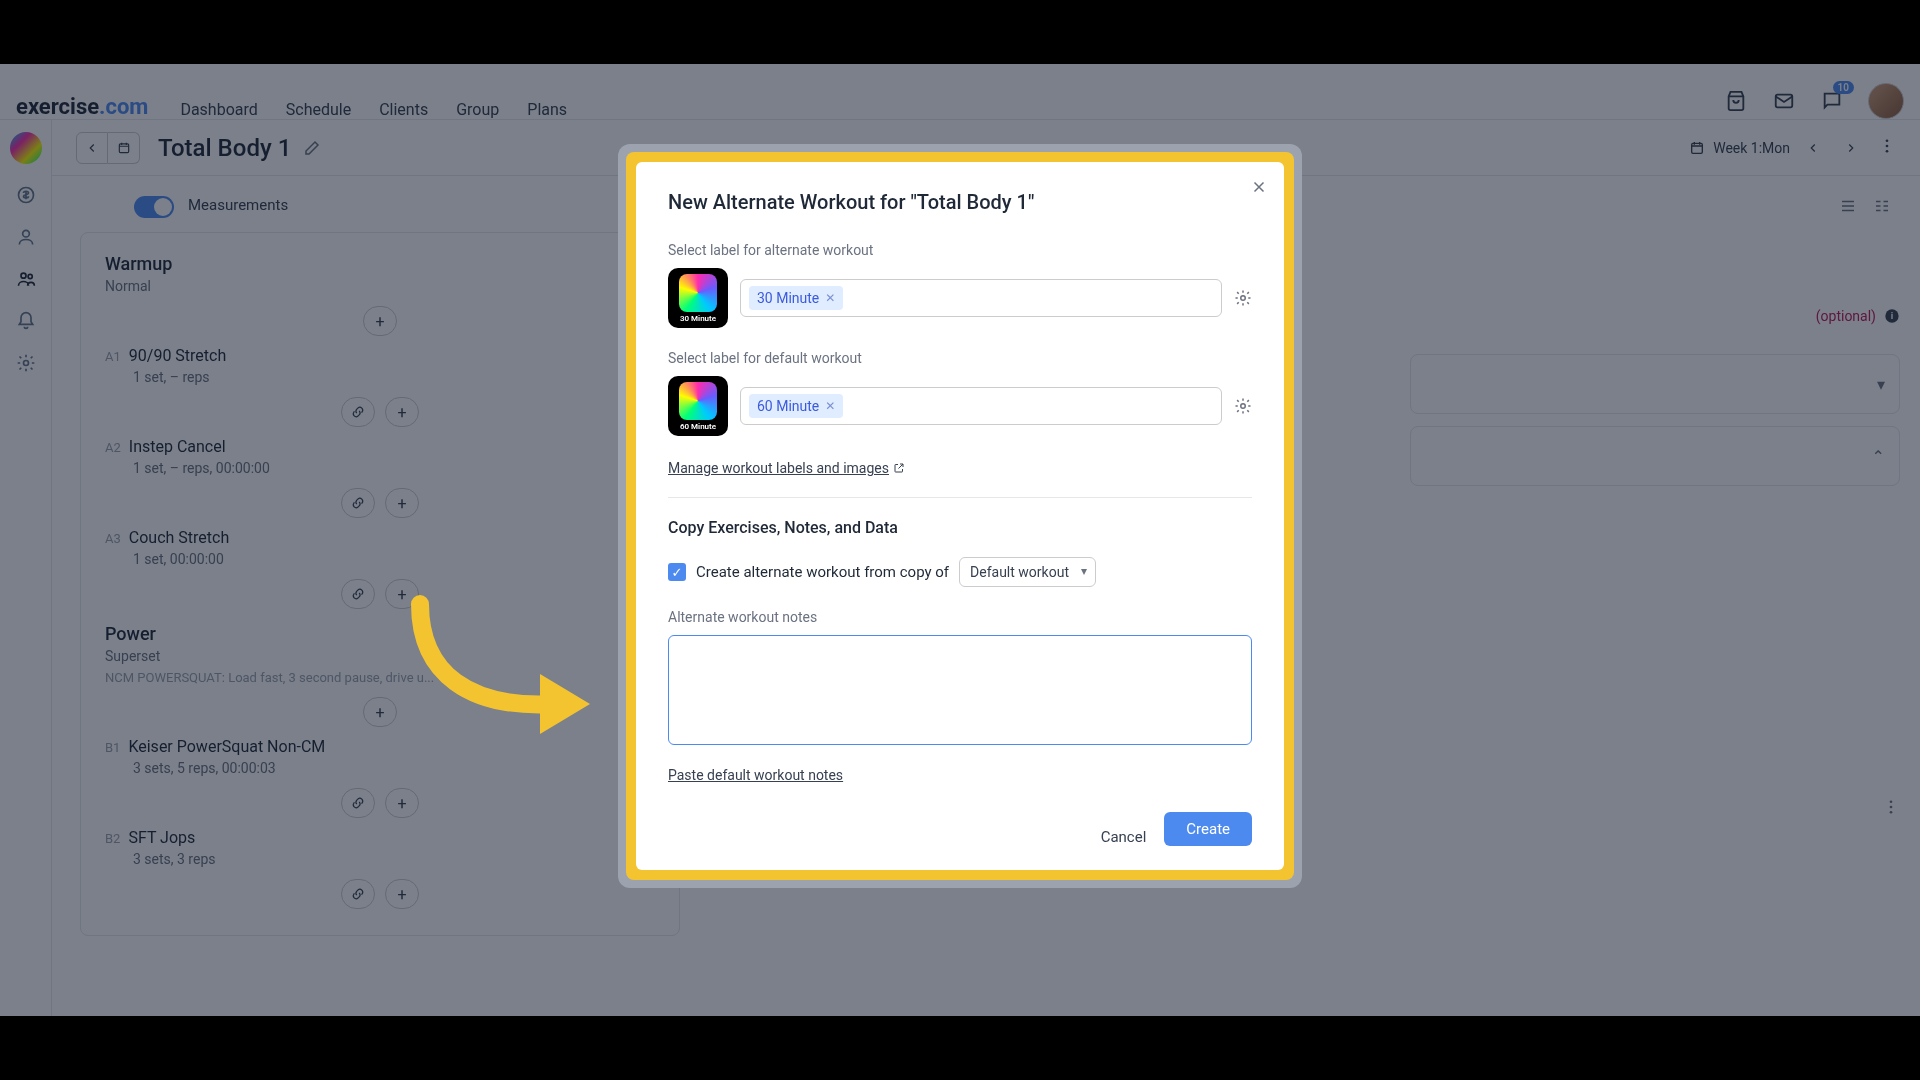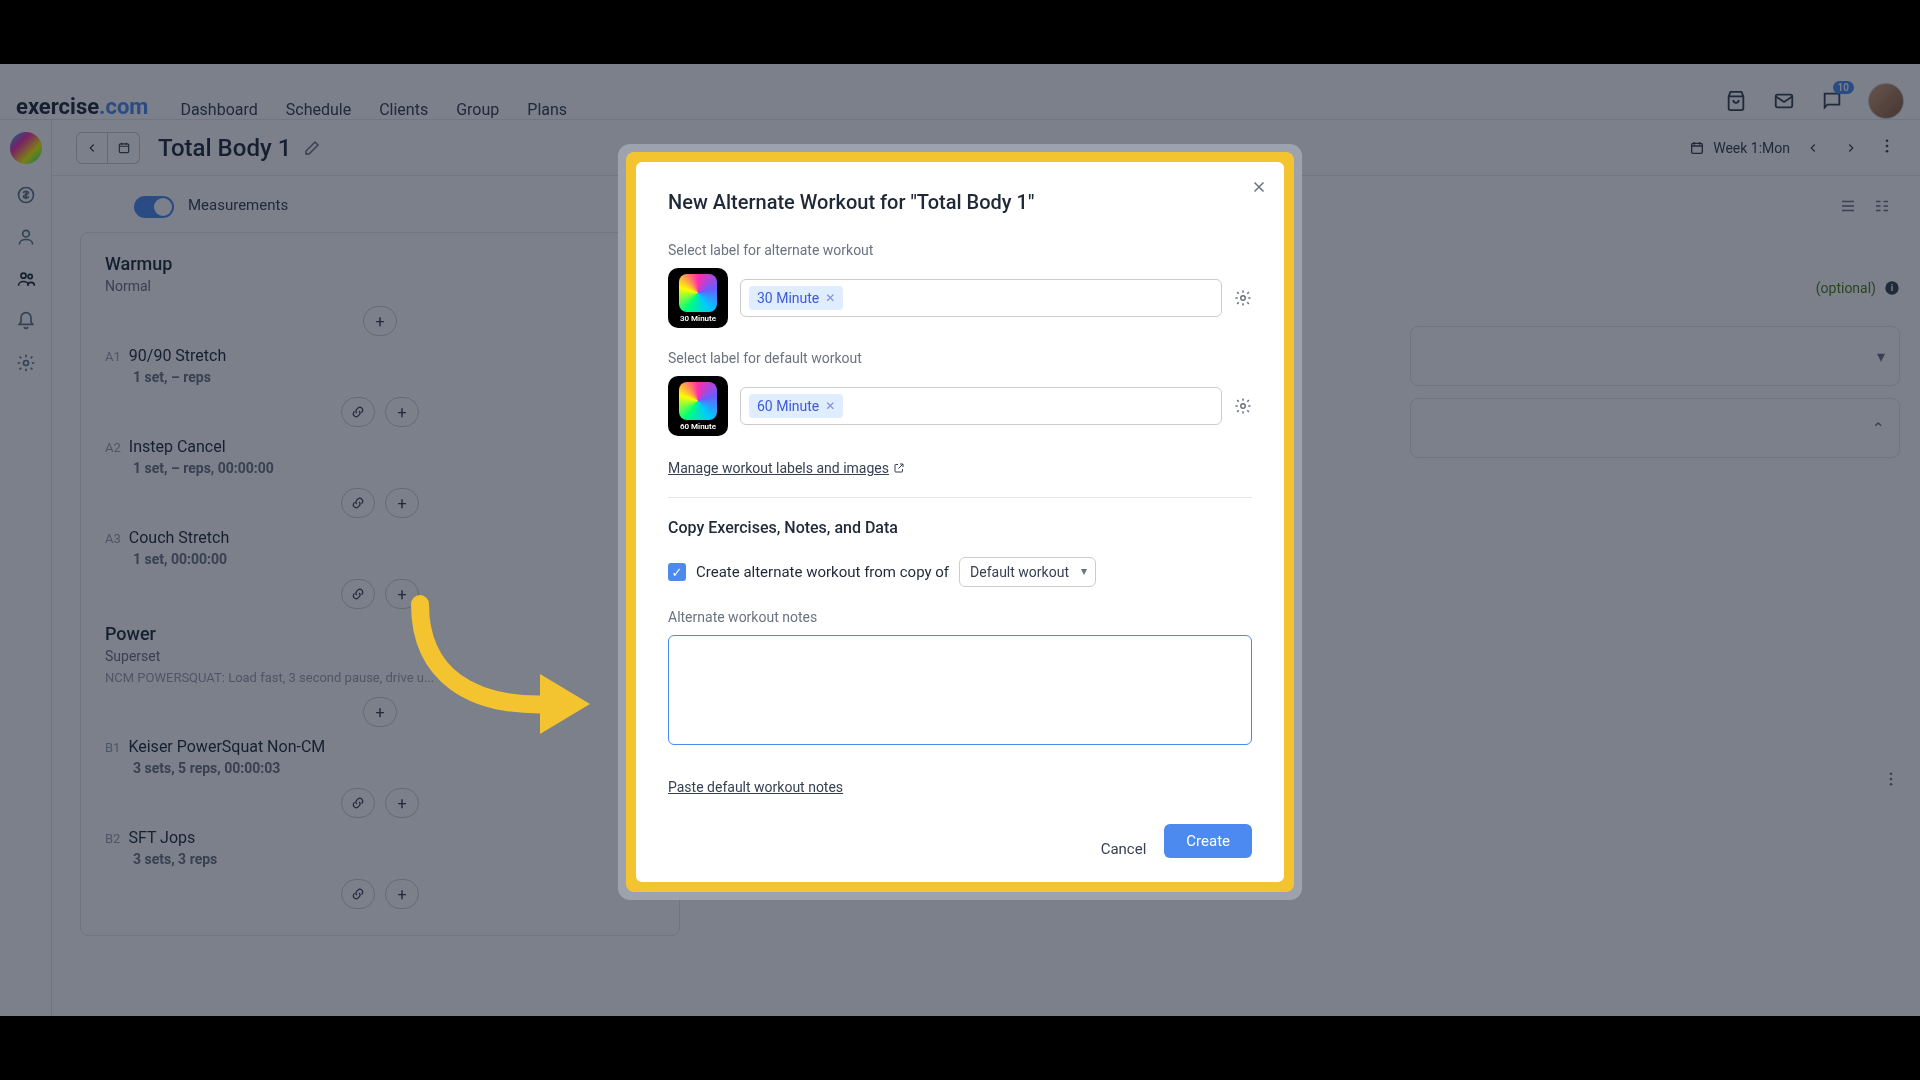--- a/index.html
+++ b/index.html
@@ -70,25 +70,25 @@
 
   .workout-card { border:1px solid var(--gray-200); border-radius:8px; padding:20px 24px; width:600px; }
   .section-title { font-size:18px; font-weight:500; color:#1f2937; }
   .section-sub { font-size:14px; color:#6b7280; margin-top:4px; }
   .section-note { font-size:13px; color:#9ca3af; margin-top:6px; white-space:nowrap; overflow:hidden; text-overflow:ellipsis; max-width:520px; }
   .row-actions { display:flex; gap:10px; justify-content:center; margin:12px 0 6px; }
   .round-btn { width:34px; height:30px; border:1px solid var(--gray-300); border-radius:16px; display:flex; align-items:center; justify-content:center; cursor:pointer; color:#374151; font-size:16px; }
   .ex-row { margin-top:10px; }
   .ex-idx { color:#9ca3af; font-size:13px; margin-right:8px; }
   .ex-name { color:#1f2937; font-size:16px; }
-  .ex-meta { color:#6b7280; font-size:14px; margin-top:4px; margin-left:28px;font-weight:bold; }
+  .ex-meta { color:#6b7280; font-size:14px; margin-top:4px; margin-left:28px; }
 
   
   .right-ghost { position:absolute; right:20px; top:4px; width:490px; }
-  .ghost-line { display:flex; justify-content:flex-end; align-items:flex-end; gap:8px; color:#4d7c0f; font-size:14px; margin-bottom:30px; }
+  .ghost-line { display:flex; justify-content:flex-end; align-items:flex-end; gap:8px; color:#be185d; font-size:14px; margin-bottom:30px;margin-top:28px; }
   .ghost-box { border:1px solid var(--gray-200); border-radius:8px; height:60px; margin-bottom:12px; }
   .ghost-row { display:flex; justify-content:flex-end; align-items:center; color:#6b7280; }
 
   
   .scrim { position:absolute; inset:0; background:rgba(15,23,42,0.55); }
 
   
   .modal-shell { position:absolute; left:50%; top:80px; transform:translateX(-50%); width:684px; background:#9ca3af; border-radius:12px; padding:8px; }
   .modal-yellow { background:var(--yellow); border-radius:8px; padding:10px; }
   .modal { background:#fff; border-radius:6px; padding:28px 32px 24px; position:relative; }
@@ -405,21 +405,21 @@
           <div class="section-h">Copy Exercises, Notes, and Data</div>
 
           <div class="check-row">
             <div class="checkbox">✓</div>
             <span>Create alternate workout from copy of</span>
             <div class="select">Default workout</div>
           </div>
 
           <div class="field-label">Alternate workout notes</div>
           <textarea class="textarea" value="" style=""></textarea>
-          <div style="margin-top:28px"><span class="link">Paste default workout notes</span></div>
+          <div style="margin-top:16px"><span class="link">Paste default workout notes</span></div>
 
           <div class="modal-actions">
             <span class="btn-text">Cancel</span>
             <button class="btn-primary">Create</button>
           </div>
         </div>
       </div>
     </div>
 
     <div class="arrow-annot">

